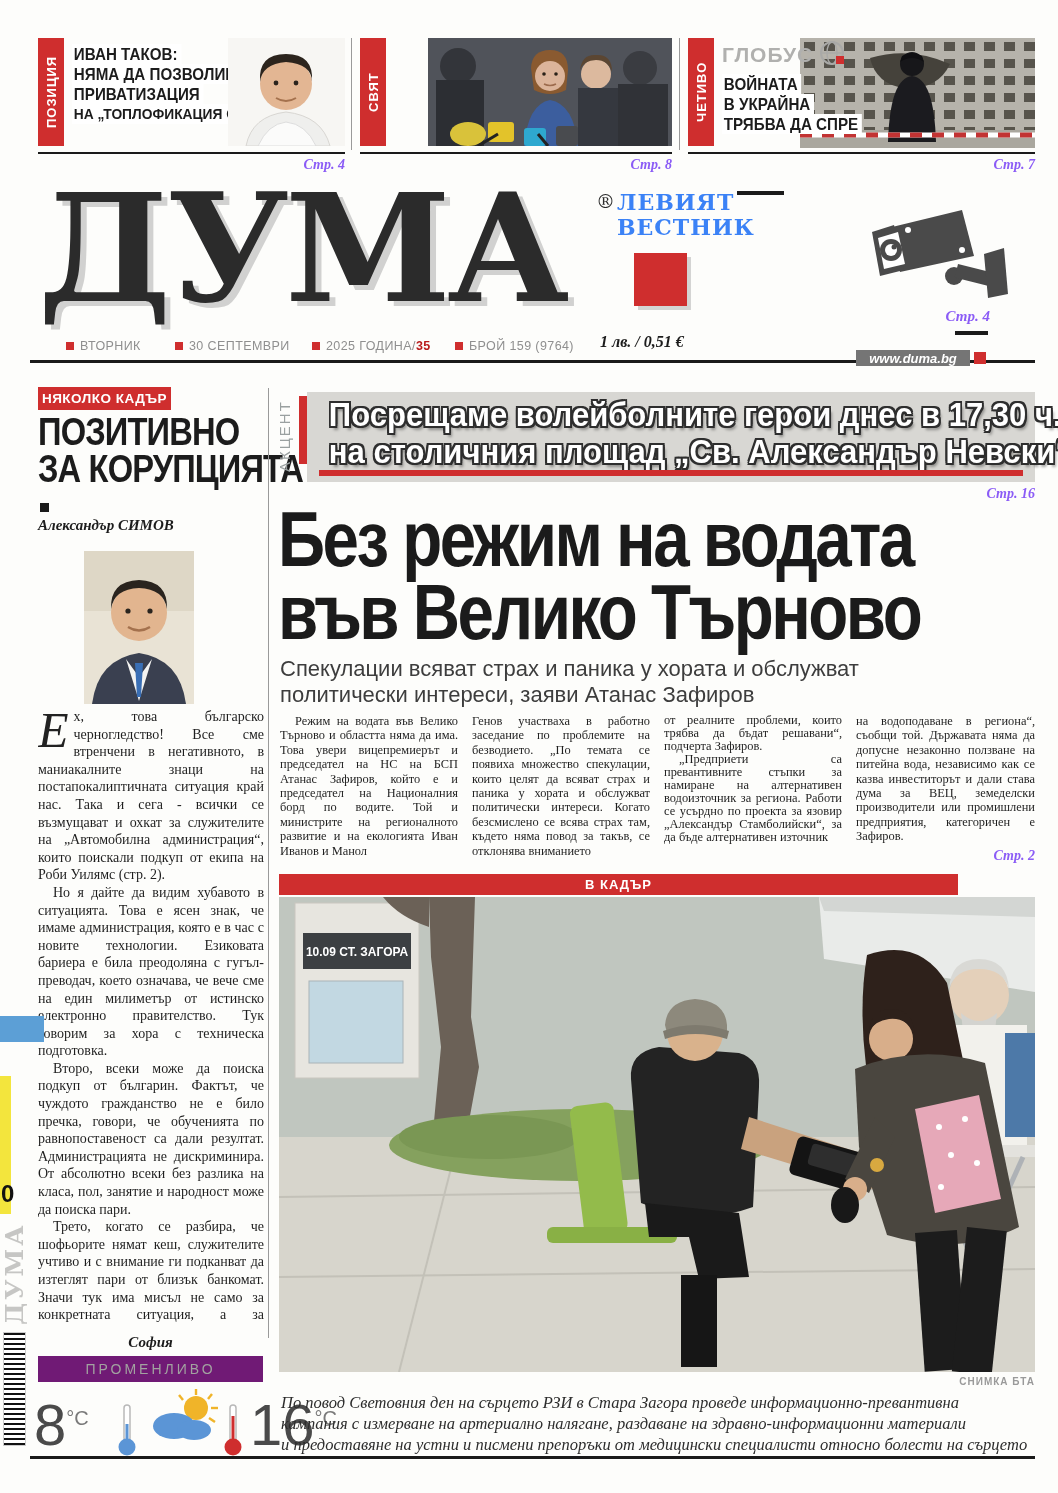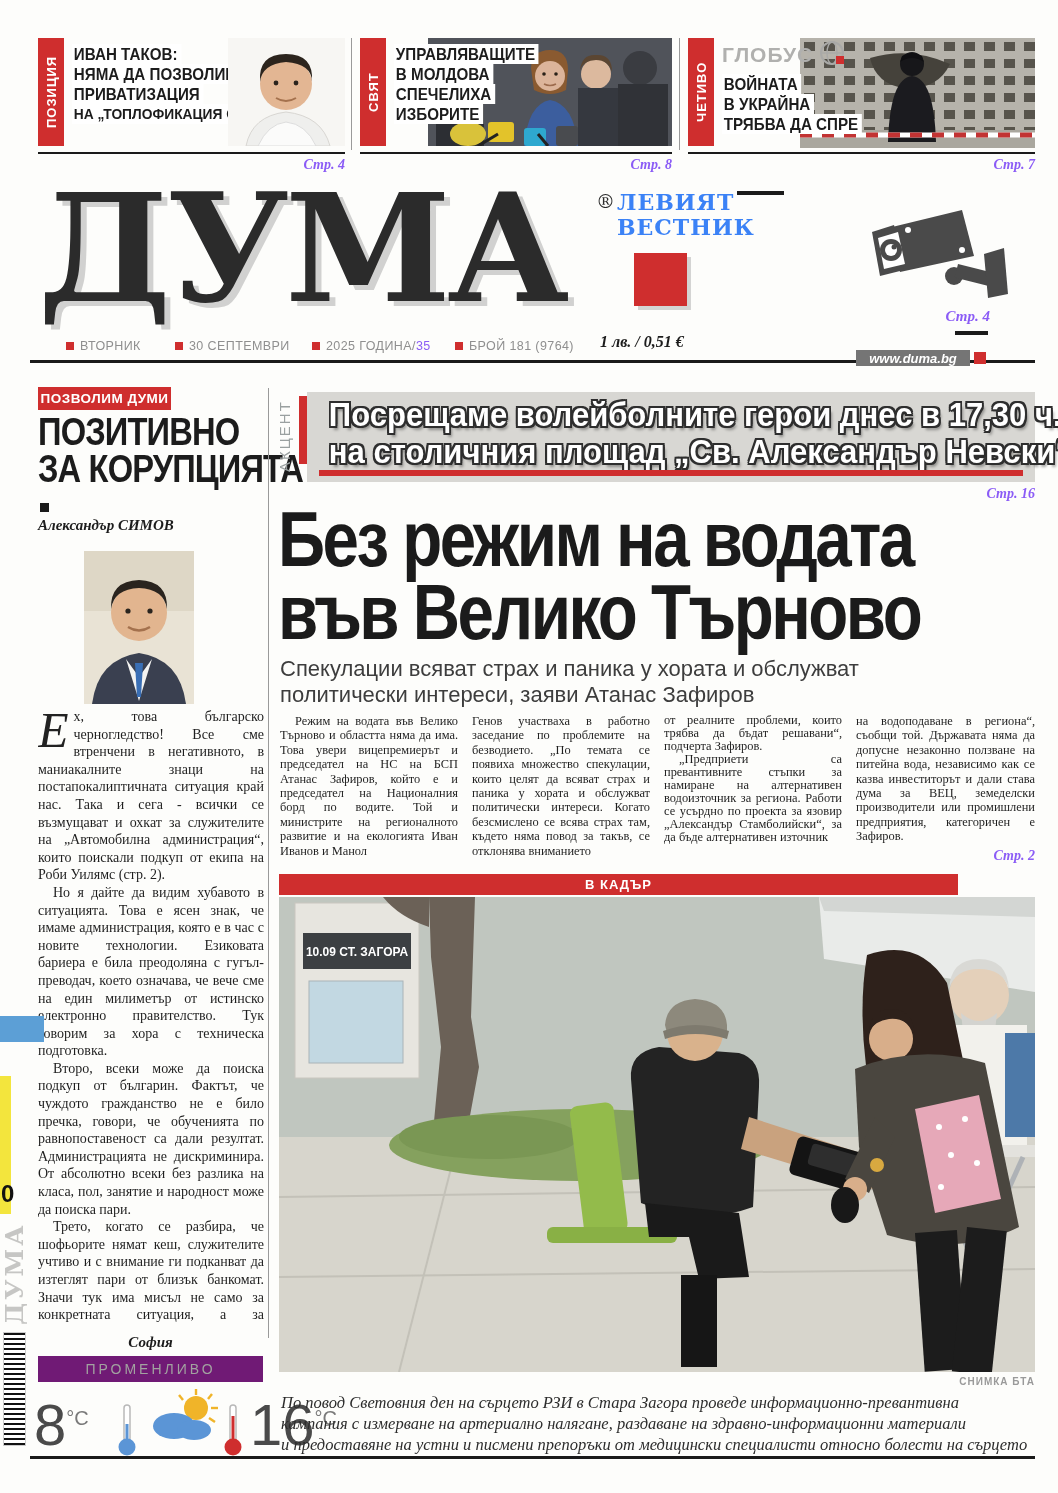--- a/index.html
+++ b/index.html
@@ -85,26 +85,20 @@
       <path d="M116 46 Q122 49 128 46" stroke="#9c6a4c" stroke-width="1.6" fill="none"></path>
       <path d="M96 108 Q100 66 122 62 Q146 66 150 108Z" fill="#3c5e9e"></path>
       <rect x="60" y="84" width="26" height="20" rx="3" fill="#e3c32a"></rect>
       <rect x="96" y="90" width="22" height="18" rx="3" fill="#2ea8cf"></rect>
       <rect x="128" y="88" width="22" height="20" rx="3" fill="#494b4f"></rect>
       <ellipse cx="40" cy="96" rx="18" ry="12" fill="#d9c23a"></ellipse>
       <line x1="50" y1="108" x2="70" y2="96" stroke="#222" stroke-width="3"></line>
       <line x1="120" y1="108" x2="110" y2="96" stroke="#222" stroke-width="3"></line>
     </svg>
   </div>
-  <div class="abs" style="left:394px;top:44px;width:180px;">
-    <span class="teaser-line">УПРАВЛЯВАЩИТЕ</span><br>
-    <span class="teaser-line">В МОЛДОВА</span><br>
-    <span class="teaser-line">СПЕЧЕЛИХА</span><br>
-    <span class="teaser-line">ИЗБОРИТЕ</span>
-  </div>
   <div class="abs rule" style="left:360px;top:152px;width:312px;height:2px;"></div>
   <div class="abs pageref" style="left:360px;top:157px;width:312px;text-align:right;">Стр. 8</div>
 
   <div class="abs grayrule" style="left:679px;top:38px;width:1px;height:112px;"></div>
 
   <div class="abs vlab on-red" style="left:688px;top:38px;height:108px;">
       <span>ЧЕТИВО</span>
     </div>
   <div class="abs" style="left:800px;top:38px;">
     <svg width="235" height="110" viewBox="0 0 235 110">
@@ -164,32 +158,32 @@
       <circle cx="96" cy="78" r="9" fill="#4a4a4a"></circle>
       <rect x="100" y="66" width="34" height="14" fill="#4a4a4a" transform="rotate(14 100 66)"></rect>
       <polygon points="126,56 146,50 150,96 130,100" fill="#4a4a4a"></polygon>
     </svg>
   </div>
   <div class="abs pageref" style="left:900px;top:308px;width:90px;text-align:right;font-size:15px;">Стр. 4</div>
   <div class="abs rule" style="left:955px;top:331px;width:33px;height:4px;"></div>
 
   <div class="abs datechip" style="left:38px;top:339px;padding-left:28px;"><span class="sq"></span><span>ВТОРНИК</span></div>
   <div class="abs datechip" style="left:175px;top:339px;"><span class="sq"></span><span>30 СЕПТЕМВРИ</span></div>
-  <div class="abs datechip" style="left:312px;top:339px;"><span class="sq"></span><span>2025 ГОДИНА/</span><span style="color:#8b5cf6;font-weight:normal;text-align:center;">35</span></div>
-  <div class="abs datechip" style="left:455px;top:339px;"><span class="sq"></span><span>БРОЙ 181 (9764)</span></div>
+  <div class="abs datechip" style="left:312px;top:339px;"><span class="sq"></span><span>2025 ГОДИНА/</span><span style="color:#b91c1c;font-weight:bold;text-align:center;">35</span></div>
+  <div class="abs datechip" style="left:455px;top:339px;"><span class="sq"></span><span>БРОЙ 159 (9764)</span></div>
   <div class="abs serif" style="left:600px;top:333px;width:110px;font-size:16px;font-weight:bold;font-style:italic;">1 лв. / 0,51 €</div>
 
   <div class="abs rule" style="left:30px;top:360px;width:1005px;height:3px;"></div>
   <div class="abs" style="left:856px;top:350px;width:114px;height:16px;background:#757575;display:flex;align-items:center;justify-content:center;">
     <span style="color:#fff;font-weight:bold;font-style:italic;font-size:13px;">www.duma.bg</span>
   </div>
   <div class="abs red" style="left:974px;top:352px;width:12px;height:12px;"></div>
 
   <div class="abs red" style="left:38px;top:387px;width:133px;height:23px;display:flex;align-items:center;justify-content:center;">
-    <span style="color:#fff;font-weight:bold;font-size:13.5px;letter-spacing:.5px;">ПОЗВОЛИМ ДУМИ</span>
+    <span style="color:#fff;font-weight:bold;font-size:13.5px;letter-spacing:.5px;">НЯКОЛКО КАДЪР</span>
   </div>
   <div class="abs" style="left:38px;top:414px;">
     <span class="cond" style="font-weight:bold;font-size:38px;line-height:37px;transform:scaleX(.86);letter-spacing:-1px;white-space:nowrap;">ПОЗИТИВНО</span>
     <span class="cond" style="font-weight:bold;font-size:38px;line-height:37px;transform:scaleX(.86);letter-spacing:-1px;white-space:nowrap;">ЗА КОРУПЦИЯТА</span>
   </div>
   <div class="abs" style="left:40px;top:503px;width:9px;height:9px;background:#1a1a1a;"></div>
   <div class="abs serif" style="left:38px;top:517px;font-size:15px;font-weight:bold;font-style:italic;">Александър СИМОВ</div>
 
   <div class="abs" style="left:84px;top:551px;">
     <svg width="110" height="153" viewBox="0 0 110 153">

